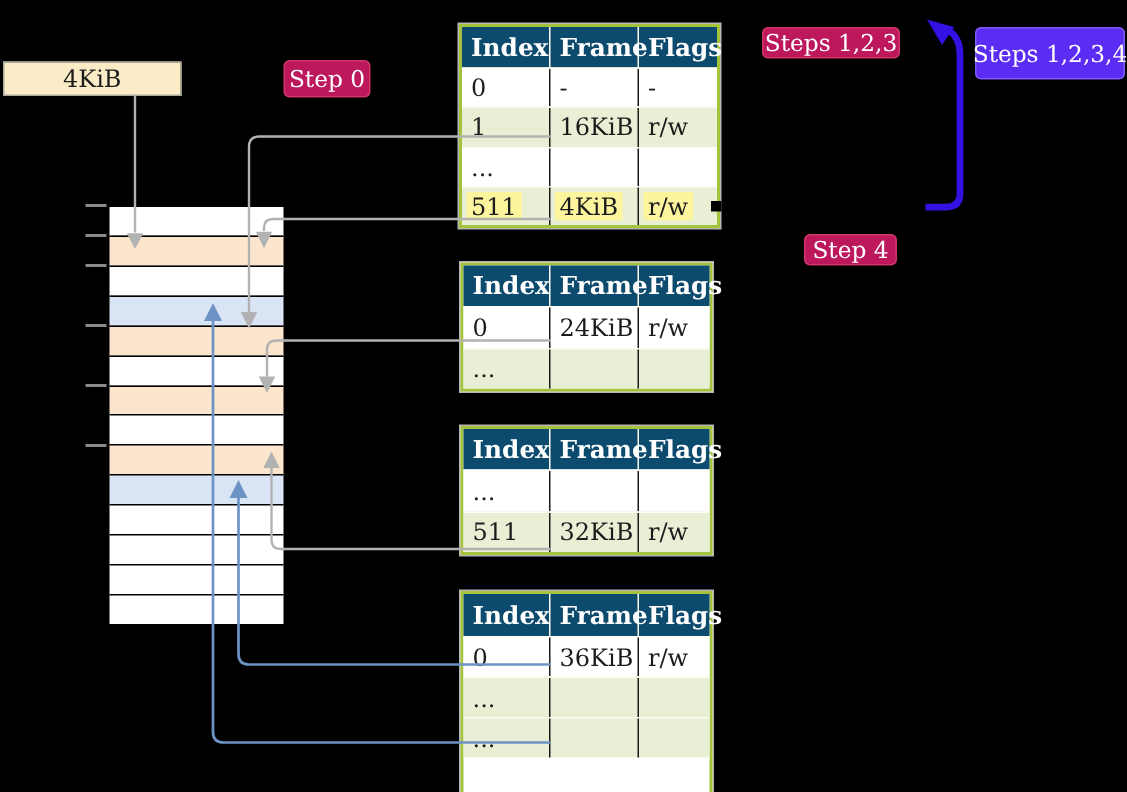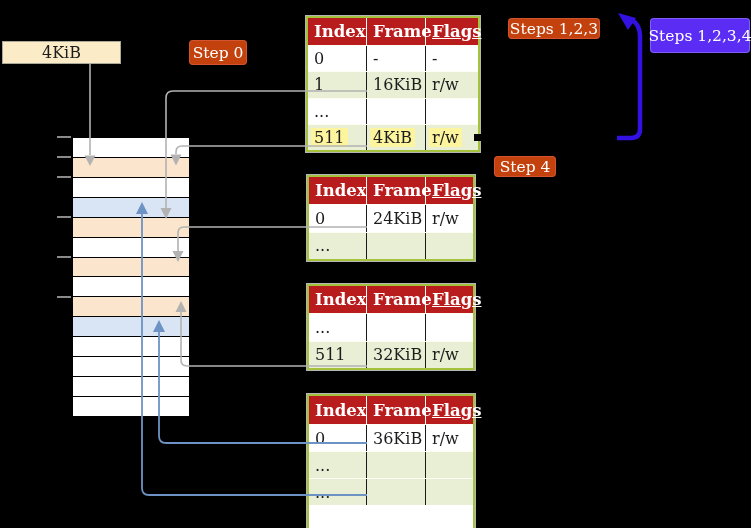--- a/index.html
+++ b/index.html
@@ -6,57 +6,57 @@
   #canvas{
     position:relative;width:751px;height:528px;background:#000;overflow:hidden;
     font-family:"DejaVu Serif","Liberation Serif",serif;
   }
   
   .tag{
     position:absolute;display:flex;align-items:center;justify-content:center;
     color:#fff;font-size:15.5px;border-radius:4px;white-space:nowrap;
     box-shadow:inset 0 0 0 1px rgba(255,130,130,.30);
   }
-  .tag.red{background:#c2410c;}
+  .tag.red{background:#be185d;}
   .tag.blue{background:#5b2cf4;box-shadow:inset 0 0 0 1px rgba(200,190,255,.35);}
   #lbl-4kib{
     position:absolute;left:2px;top:41px;width:117px;height:21px;
     background:#fbecc7;border:1px solid #a9a99a;color:#1c1c1c;font-size:16px;
     display:flex;align-items:center;justify-content:center;
   }
   #lbl-step0{left:189px;top:40px;width:58px;height:25px;}
   #lbl-steps123{left:508px;top:18px;width:92px;height:21px;}
   #lbl-steps1234{left:650px;top:18px;width:100px;height:35px;}
-  #lbl-step4{left:494px;top:156px;width:62px;height:21px;}
+  #lbl-step4{left:536px;top:156px;width:62px;height:21px;}
   
   #strip{
     position:absolute;left:72px;top:137px;width:118px;height:280px;
     border:1px solid #000;box-sizing:border-box;display:flex;flex-direction:column;
   }
   #strip .frame-row{flex:1;border-top:1px solid #000;}
   #strip .frame-row:first-child{border-top:none;}
   .c-white{background:#ffffff;}
   .c-peach{background:#fce5cd;}
   .c-blue{background:#d9e5f5;}
   .tick{position:absolute;left:57px;width:14px;height:2px;background:#8a8a8a;}
   
   .ptable{
     position:absolute;box-sizing:border-box;background:#fff;
     border:2px solid #a4c23c;box-shadow:0 0 0 1px #b5b5b5;
     display:flex;flex-direction:column;
   }
   .ptable .trow{display:grid;}
   .t1 .trow{grid-template-columns:59px 59px 1fr;}
   .tn .trow{grid-template-columns:58px 59px 1fr;}
-  .ptable .thead{height:28px;background:#b91c1c;}
+  .ptable .thead{height:28px;background:#0c4a6e;}
   .ptable .thead .cell{
     color:#fff;font-weight:bold;font-size:16.5px;border-right:1px solid #fdfdf3;
     display:flex;align-items:center;padding-left:6px;
   }
-  .ptable .thead .cell:last-child{border-right:none;text-decoration:underline;}
+  .ptable .thead .cell:last-child{border-right:none;}
   .ptable .tbody{height:26px;background:#fff;border-top:1px solid #fdfdf3;}
   .tn .tbody{height:27px;}
   .t4 .tbody{height:26px;}
   .ptable .tbody.shaded{background:#e9efd4;}
   .ptable .tbody .cell{
     color:#1c1c1c;font-size:16px;border-right:1px solid #1a1a1a;
     display:flex;align-items:center;padding-left:6px;
   }
   .ptable .tbody .cell:last-child{border-right:none;}
   .hl{background:#fdf49e;padding:0 3px;margin-left:-3px;}

